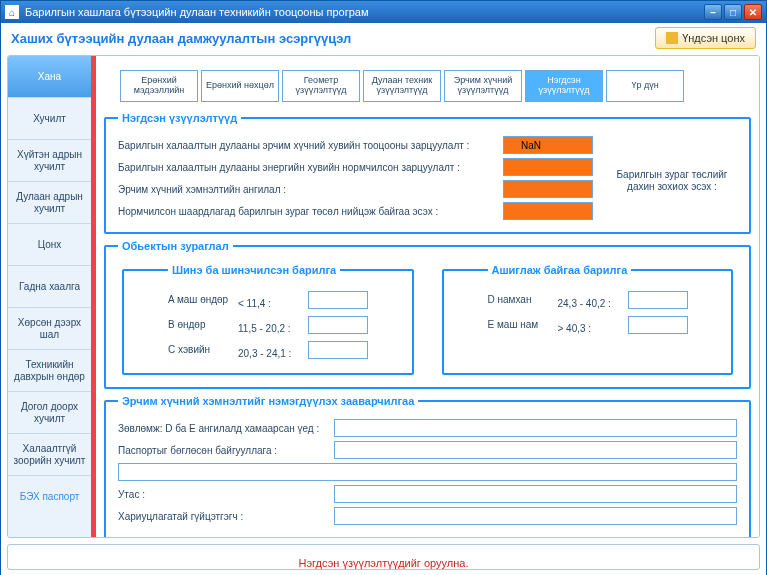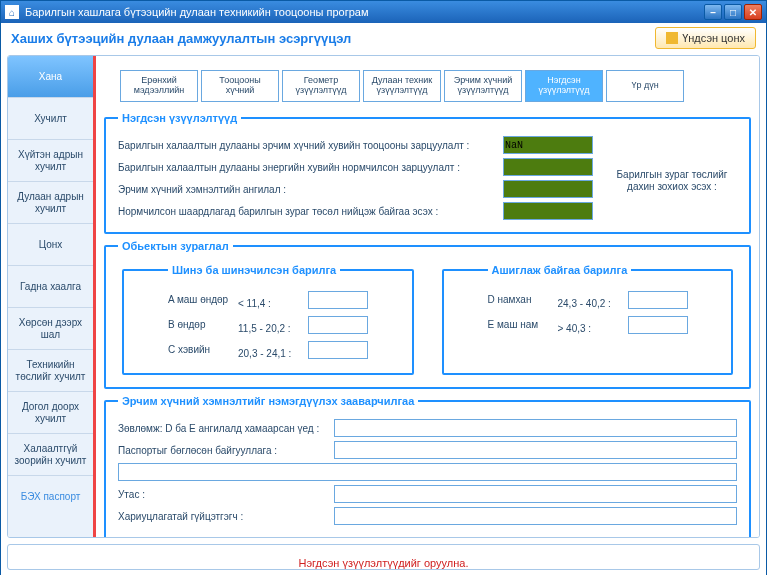--- a/index.html
+++ b/index.html
@@ -10,34 +10,34 @@
 .titlebar .title { flex: 1; }
 .titlebar .wbtns { display: flex; gap: 2px; }
 .titlebar .wbtn { width: 18px; height: 16px; background: linear-gradient(#7db8f0,#2a73c2); border: 1px solid #0a5aa5; border-radius: 2px; display: flex; align-items: center; justify-content: center; color: #fff; font-size: 10px; font-weight: bold; cursor: pointer; }
 .titlebar .wbtn.close { background: linear-gradient(#f08060,#d84020); border-color: #a02000; }
 .client { height: 553px; background: #fff; display: flex; flex-direction: column; }
 .header { height: 30px; display: flex; align-items: center; padding: 0 10px; }
 .header .htitle { flex: 1; color: #1b7de8; font-size: 13px; font-weight: bold; }
 .mainbtn { height: 22px; padding: 0 10px; background: linear-gradient(#fff,#ffe8b0); border: 1px solid #f0b830; border-radius: 3px; display: flex; align-items: center; font-size: 11px; color: #333; cursor: pointer; }
 .mainbtn .homeicon { width: 12px; height: 12px; background: #f0b830; margin-right: 4px; }
 .body { flex: 1; display: flex; border: 1px solid #a8c8e8; margin: 2px 6px; border-radius: 3px; overflow: hidden; }
-.sidebar { width: 88px; background: #eaf2fb; border-right: 3px solid #ef4444; display: flex; flex-direction: column; }
+.sidebar { width: 88px; background: #eaf2fb; border-right: 5px solid #ef4444; display: flex; flex-direction: column; }
 .sideitem { height: 42px; border-bottom: 1px solid #c8d8ea; display: flex; align-items: center; justify-content: center; text-align: center; font-size: 10px; color: #2a4a6a; padding: 2px; cursor: pointer; line-height: 1.2; }
 .sideitem.selected { background: linear-gradient(#7fc4ff,#4a9ee8); color: #fff; }
 .sideitem.flat { color: #3a8ce0; border-bottom: none; }
 .content { flex: 1; background: #fff; padding: 6px 8px; overflow: hidden; font-size: 10px; color: #2a4a6a; }
 .tabs { display: flex; gap: 3px; margin: 8px 0 10px 16px; }
 .tab { width: 78px; height: 32px; border: 1px solid #6aa8e0; background: #fff; display: flex; align-items: center; justify-content: center; text-align: center; font-size: 9px; color: #2a4a6a; cursor: pointer; line-height: 1.1; padding: 2px; }
 .tab.active { background: #4fb3ff; color: #fff; }
 fieldset { border: 2px solid #1e90ff; border-radius: 2px; margin: 6px 0; padding: 8px 12px; }
 fieldset.inner { margin: 4px; }
 legend { color: #1e90ff; font-size: 11px; font-weight: bold; padding: 0 4px; }
 .row { display: flex; align-items: center; margin: 4px 0; gap: 6px; }
 .row label { font-size: 10px; color: #2a4a6a; }
-.shortin { width: 90px; height: 18px; border: 1px solid #6aa8e0; background: #4d7c0f; font-size: 10px; padding: 0 1px; font-family: Liberation Mono, monospace; }
+.shortin { width: 90px; height: 18px; border: 1px solid #6aa8e0; background: #f97316; font-size: 10px; padding: 0 17px; }
 .longin { flex: 1; height: 18px; border: 1px solid #6aa8e0; background: #fff; font-size: 10px; padding: 0 3px; }
 .sidecol { width: 130px; font-size: 10px; color: #2a4a6a; text-align: center; line-height: 1.2; margin-top: 37px; }
 .objrow { display: flex; gap: 20px; }
 .objrow fieldset { flex: 1; padding-left: 44px; }
 .classrow { display: flex; align-items: center; margin: 6px 0; }
 .classrow .lab1 { width: 70px; }
 .classrow .lab2 { width: 70px; margin-top: 8px; }
 .classrow .in { width: 60px; height: 18px; border: 1px solid #6aa8e0; }
 .footer { height: 26px; margin: 4px 6px 6px 6px; border: 1px solid #a8c8e8; border-radius: 3px; display: flex; align-items: flex-end; justify-content: center; font-size: 11px; color: #d02020; }
 </style>
@@ -64,29 +64,29 @@
     </div>
     <div class="body">
       <div class="sidebar" id="sidebar">
           <div class="sideitem selected">Хана</div>
           <div class="sideitem">Хучилт</div>
           <div class="sideitem">Хүйтэн адрын хучилт</div>
           <div class="sideitem">Дулаан адрын хучилт</div>
           <div class="sideitem">Цонх</div>
           <div class="sideitem">Гадна хаалга</div>
           <div class="sideitem">Хөрсөн дээрх шал</div>
-          <div class="sideitem">Техникийн төслийг хучилт</div>
+          <div class="sideitem">Техникийн давхрын өндөр</div>
           <div class="sideitem">Догол доорх хучилт</div>
           <div class="sideitem">Халаалтгүй зоорийн хучилт</div>
           <div class="sideitem flat">БЭХ паспорт</div>
         </div>
       <div class="content">
         <div class="tabs" id="tabs">
             <div class="tab">Ерөнхий мэдээллийн</div>
-            <div class="tab">Тооцооны хүчний</div>
+            <div class="tab">Ерөнхий нөхцөл</div>
             <div class="tab">Геометр үзүүлэлтүүд</div>
             <div class="tab">Дулаан техник үзүүлэлтүүд</div>
             <div class="tab">Эрчим хүчний үзүүлэлтүүд</div>
             <div class="tab active">Нэгдсэн үзүүлэлтүүд</div>
             <div class="tab">Үр дүн</div>
           </div>
 
         <fieldset>
           <legend>Нэгдсэн  үзүүлэлтүүд</legend>
           <div style="display:flex;gap:14px">

